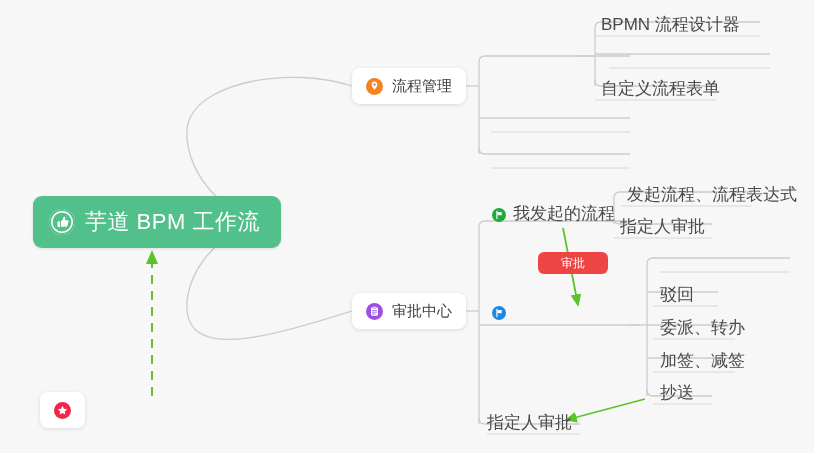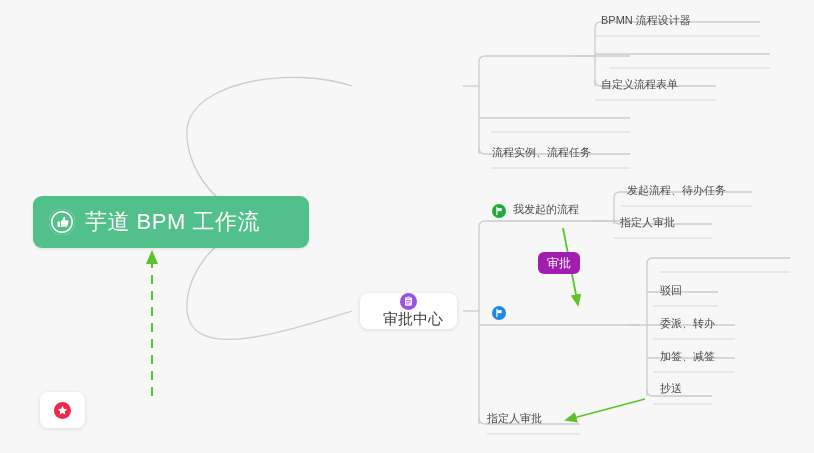--- a/index.html
+++ b/index.html
@@ -13,62 +13,62 @@
   #map{position:absolute;left:0;top:0;width:814px;height:453px;}
 
   
   .wires{position:absolute;left:0;top:0;width:814px;height:453px;pointer-events:none;}
 
   
   .node{position:absolute;display:flex;align-items:center;white-space:nowrap;}
 
   
   .root{
-    left:33px;top:196px;width:276px;height:52px;
+    left:33px;top:196px;width:248px;height:52px;
     box-sizing:border-box;
     background:#52c08a;border-radius:9px;
     padding:0 16px;
     box-shadow:0 1px 3px rgba(0,0,0,.10);
   }
   .root .label{
     color:#ffffff;font-size:22px;letter-spacing:.5px;
     margin-left:10px;
   }
 
   
   .card{
     background:#ffffff;border-radius:8px;height:36px;
     padding:0 14px;box-sizing:border-box;
     box-shadow:0 1px 4px rgba(0,0,0,.12);
   }
   .card .label{font-size:15px;color:#3f3f3f;margin-left:9px;}
 
   
   .leaf{
-    font-size:11px;color:#4a4a4a;
+    font-size:17px;color:#4a4a4a;
     padding-bottom:3px;
   }
 
   
   .badge{
     border-radius:50%;
     display:inline-flex;align-items:center;justify-content:center;
     flex:0 0 auto;
   }
   .badge svg{display:block;}
   .b-lg{width:26px;height:26px;}
   .b-md{width:17px;height:17px;}
   .b-sm{width:14px;height:14px;}
 
   
   .chip{
     position:absolute;left:538px;top:252px;
-    background:#a21caf;color:#fff;
+    background:#ef4444;color:#fff;
     font-size:12px;border-radius:6px;
-    padding:5px 9px;line-height:1;
+    padding:5px 23px;line-height:1;
     z-index:5;
   }
 </style>
 </head>
 <body>
 
 <div id="map">
 
   <svg class="wires" viewBox="0 0 814 453" width="814" height="453">
     <g fill="none" stroke="#cccccc" stroke-width="1.3">
@@ -157,28 +157,37 @@
 
   <div class="node card" style="left:40px;top:392px;">
     <span class="badge b-md">
       <svg width="17" height="17" viewBox="0 0 17 17">
         <circle cx="8.5" cy="8.5" r="8.5" fill="#f0274a"></circle>
         <path d="M8.5 3.8l1.42 2.88 3.18.46-2.3 2.24.54 3.17-2.84-1.5-2.84 1.5.54-3.17-2.3-2.24 3.18-.46z" fill="#ffffff"></path>
       </svg>
     </span>
   </div>
 
+  <div class="node card" style="left:352px;top:68px;">
+    <span class="badge b-md">
+      <svg width="17" height="17" viewBox="0 0 17 17">
+        <circle cx="8.5" cy="8.5" r="8.5" fill="#f5821f"></circle>
+        <path d="M8.5 3.6c-1.6 0-2.9 1.3-2.9 2.9 0 2.1 2.9 5.4 2.9 5.4s2.9-3.3 2.9-5.4c0-1.6-1.3-2.9-2.9-2.9z" fill="#ffffff"></path>
+        <circle cx="8.5" cy="6.5" r="1.25" fill="#f5821f"></circle>
+      </svg>
+    </span>
+    <span class="label">流程管理</span>
+  </div>
 
 
   <div class="node leaf" style="left:601px;top:13px;">BPMN 流程设计器</div>
   <div class="node leaf" style="left:601px;top:77px;">自定义流程表单</div>
 
-  <div class="node leaf" style="left:492px;top:145px;">流程实例、流程任务</div>
-
-  <div class="node card" style="left:360px;top:293px;flex-direction:column;">
+
+  <div class="node card" style="left:352px;top:293px;">
     <span class="badge b-md">
       <svg width="17" height="17" viewBox="0 0 17 17">
         <circle cx="8.5" cy="8.5" r="8.5" fill="#9b51e0"></circle>
         <rect x="5" y="4.3" width="7" height="8.4" rx="1.1" fill="#ffffff"></rect>
         <rect x="6.9" y="3.3" width="3.2" height="1.9" rx=".7" fill="#ffffff" stroke="#9b51e0" stroke-width=".7"></rect>
         <path d="M6.5 7.5h4M6.5 9.2h4M6.5 10.9h2.6" stroke="#9b51e0" stroke-width=".8" stroke-linecap="round"></path>
       </svg>
     </span>
     <span class="label">审批中心</span>
   </div>
@@ -187,21 +196,21 @@
     <span class="badge b-sm">
       <svg width="14" height="14" viewBox="0 0 14 14">
         <circle cx="7" cy="7" r="7" fill="#21ab3c"></circle>
         <path d="M4.9 3.4v7.2" stroke="#fff" stroke-width="1.15" stroke-linecap="round"></path>
         <path d="M5.4 4.1h4.3v3.1H5.4z" fill="#ffffff"></path>
       </svg>
     </span>
     <span class="leaf" style="margin-left:7px;">我发起的流程</span>
   </div>
 
-  <div class="node leaf" style="left:627px;top:183px;">发起流程、待办任务</div>
+  <div class="node leaf" style="left:627px;top:183px;">发起流程、流程表达式</div>
   <div class="node leaf" style="left:620px;top:215px;">指定人审批</div>
 
   <div class="node" style="left:492px;top:306px;">
     <span class="badge b-sm">
       <svg width="14" height="14" viewBox="0 0 14 14">
         <circle cx="7" cy="7" r="7" fill="#1e88e5"></circle>
         <path d="M4.9 3.4v7.2" stroke="#fff" stroke-width="1.15" stroke-linecap="round"></path>
         <path d="M5.4 4.1h4.3v3.1H5.4z" fill="#ffffff"></path>
       </svg>
     </span>

